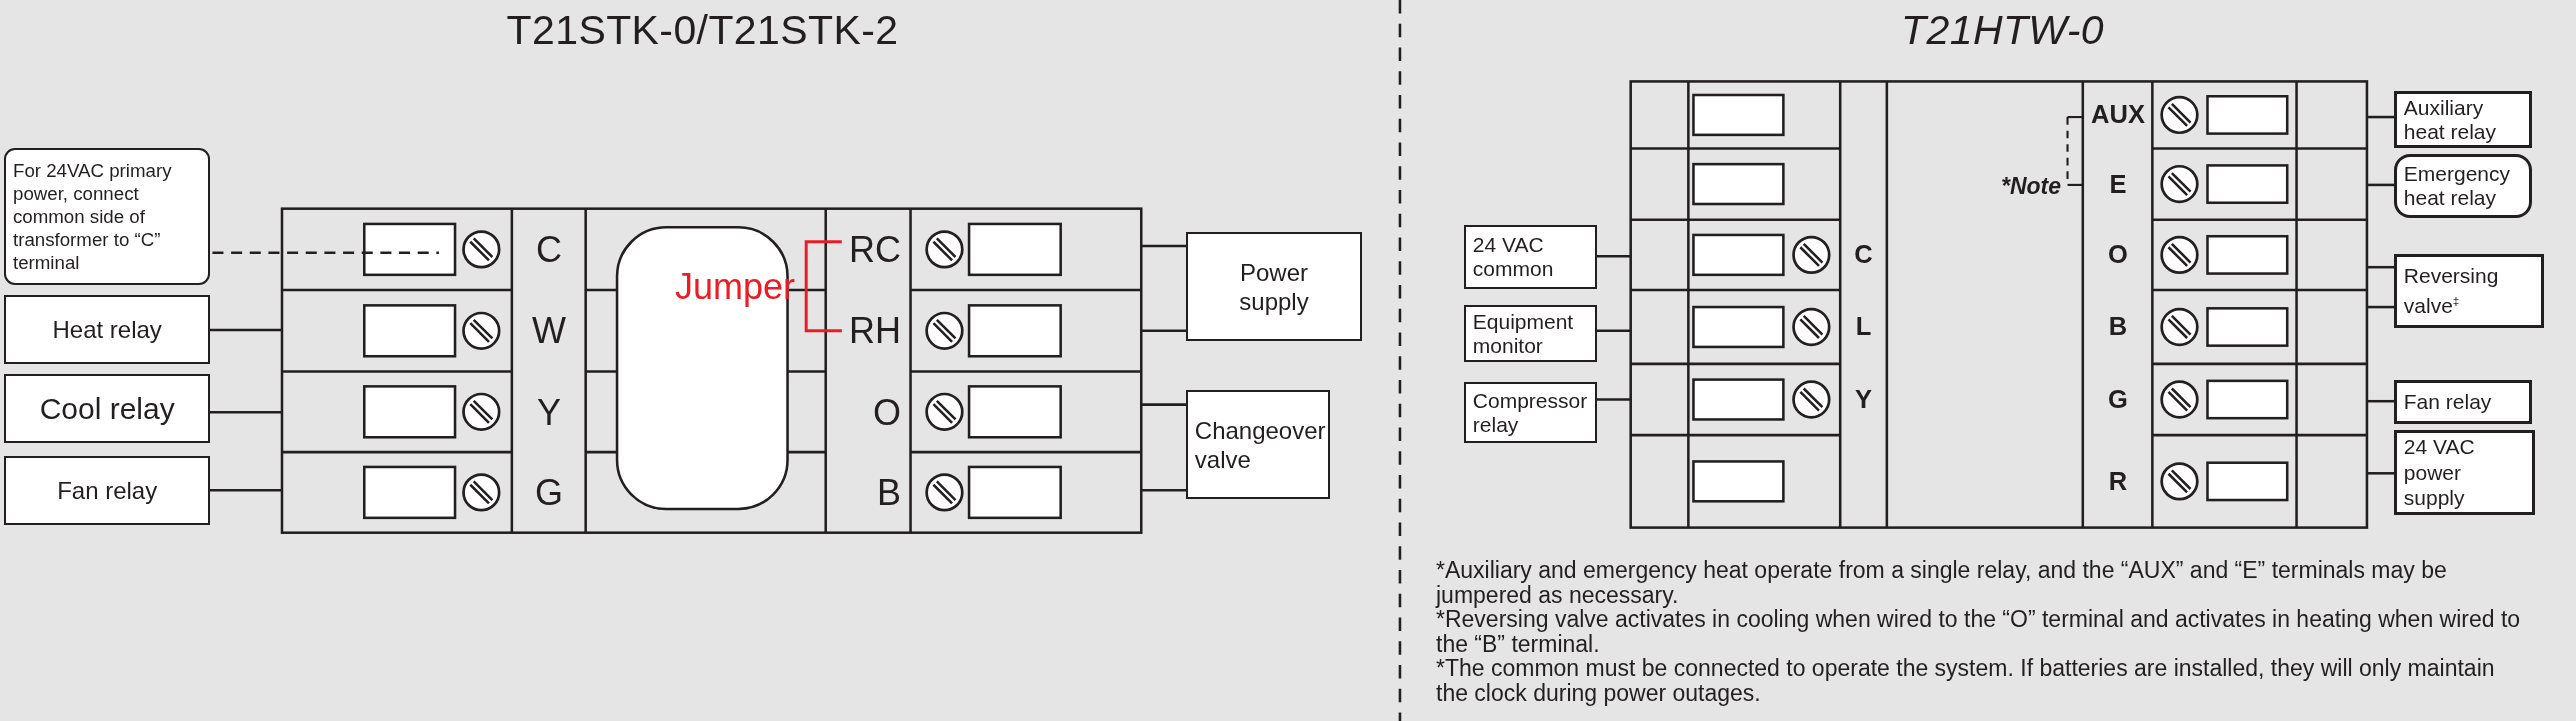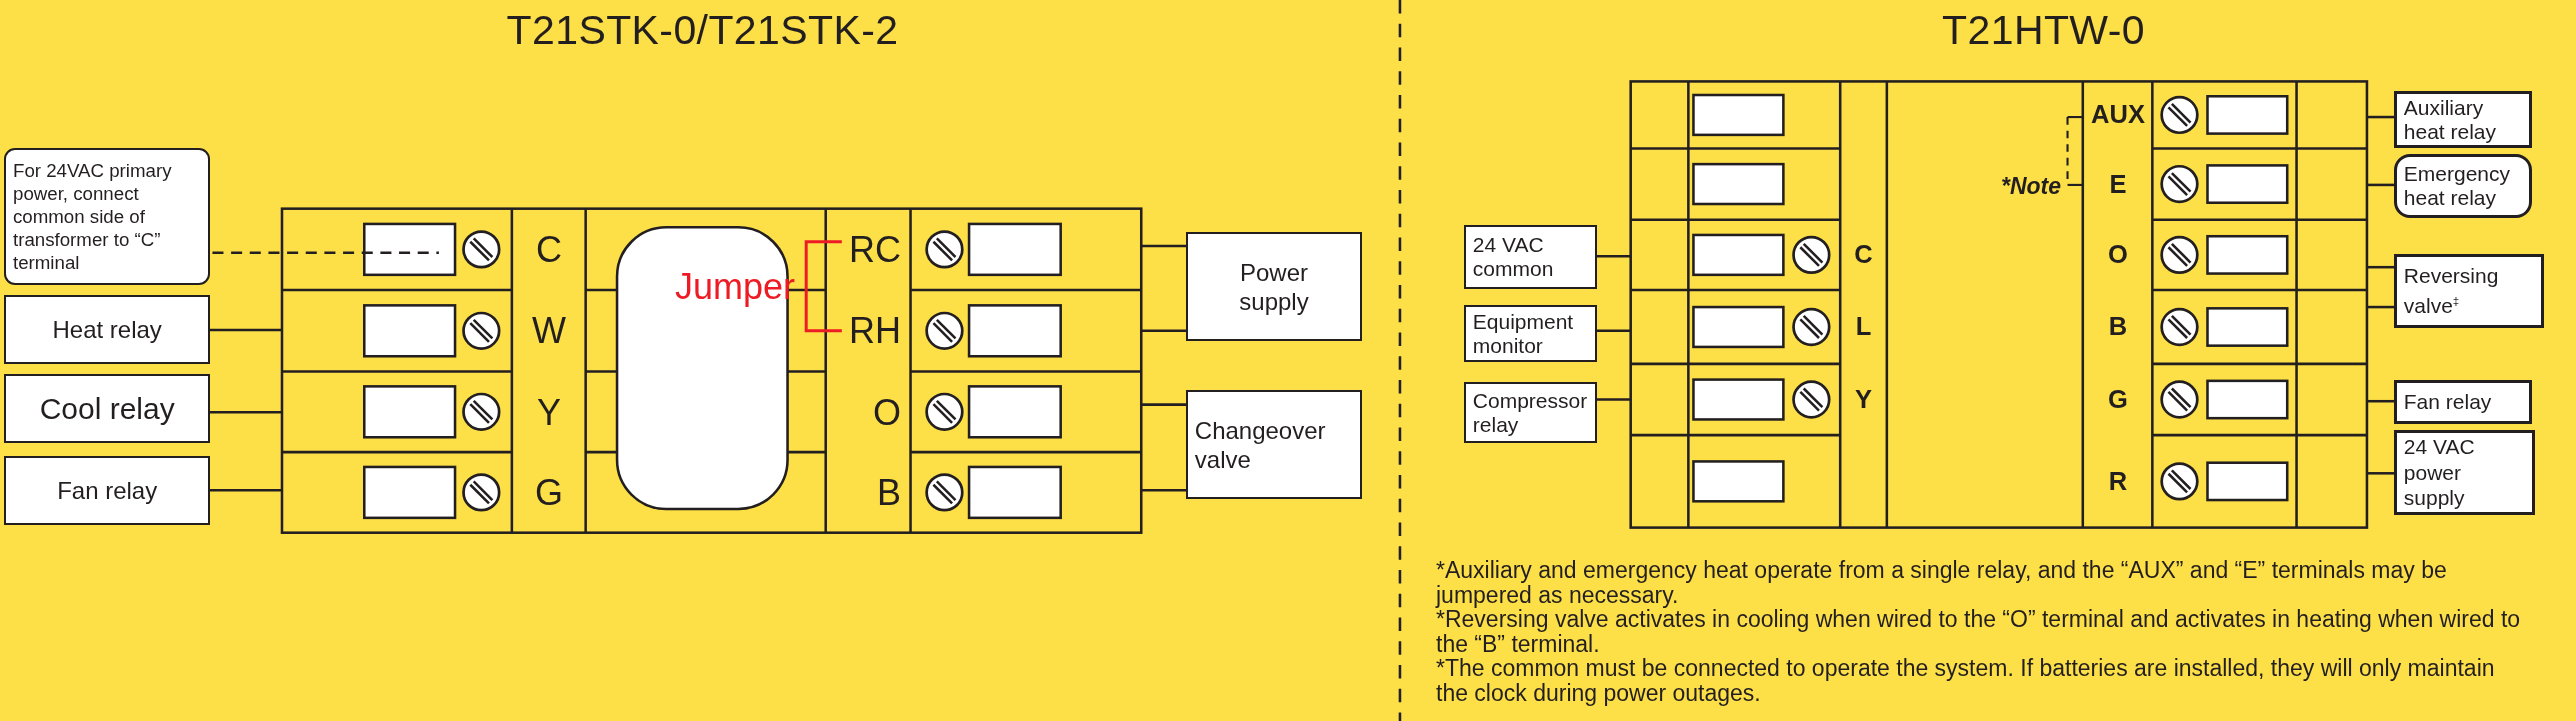--- a/index.html
+++ b/index.html
@@ -1,17 +1,17 @@
 <!DOCTYPE html>
 <html style="font-size:13.6px"><head>
 <meta charset="utf-8">
 <style>
   html,body { margin:0; padding:0; background:#fff; }
   #canvas {
-    position:relative; width:2576px; height:721px; background:#fde047;
+    position:relative; width:2576px; height:721px; background:#e5e5e5;
     font-family:"Liberation Sans","DejaVu Sans",sans-serif; color:#231f20;
     overflow:hidden;
   }
   #lines { position:absolute; left:0; top:0; }
   .box {
     position:absolute; box-sizing:border-box; background:#fff;
     border:2.5px solid #231f20; display:flex; align-items:center;
   }
   .box.thick { border-width:3.4px; }
   .pre { white-space:pre-line; }
@@ -191,26 +191,26 @@
   <div class="term" style="left:821px; top:305px; width:80px; height:51px; line-height:51px; text-align:right;">RH</div>
   <div class="term" style="left:821px; top:387px; width:80px; height:51px; line-height:51px; text-align:right;">O</div>
   <div class="term" style="left:821px; top:467px; width:80px; height:51px; line-height:51px; text-align:right;">B</div>
 
   <div class="jumper" style="left:650px; top:266px; width:170px; height:41px; line-height:41px;">Jumper</div>
 
   <div class="box ctr pre" style="left:1186px; top:232px; width:176px; height:109px; font-size:24px; line-height:29px;">
     <span class="pre">Power
 supply</span>
   </div>
-  <div class="box lft pre" style="left:1186px; top:390px; width:176px; height:109px; font-size:24px; line-height:29px;">
+  <div class="box lft pre" style="left:1186px; top:390px; width:144px; height:109px; font-size:24px; line-height:29px;">
     <span class="pre">Changeover
 valve</span>
   </div>
 
-  <div class="title" style="left:1704px; top:6.8px; width:679px;">T21HTW-0</div>
+  <div class="title" style="left:1663px; top:6.8px; width:679px;font-style:italic;">T21HTW-0</div>
 
   <div class="note" style="left:1935px; top:141px; width:126px; height:27px; line-height:27px;">*Note</div>
 
   <div class="box lft pre" style="left:1464px; top:225px; width:133px; height:64px; font-size:21px; line-height:24px;">
     <span class="pre">24 VAC
 common</span>
   </div>
   <div class="box lft pre" style="left:1464px; top:382px; width:133px; height:61px; font-size:21px; line-height:24px;">
     <span class="pre">Compressor
 relay</span>

